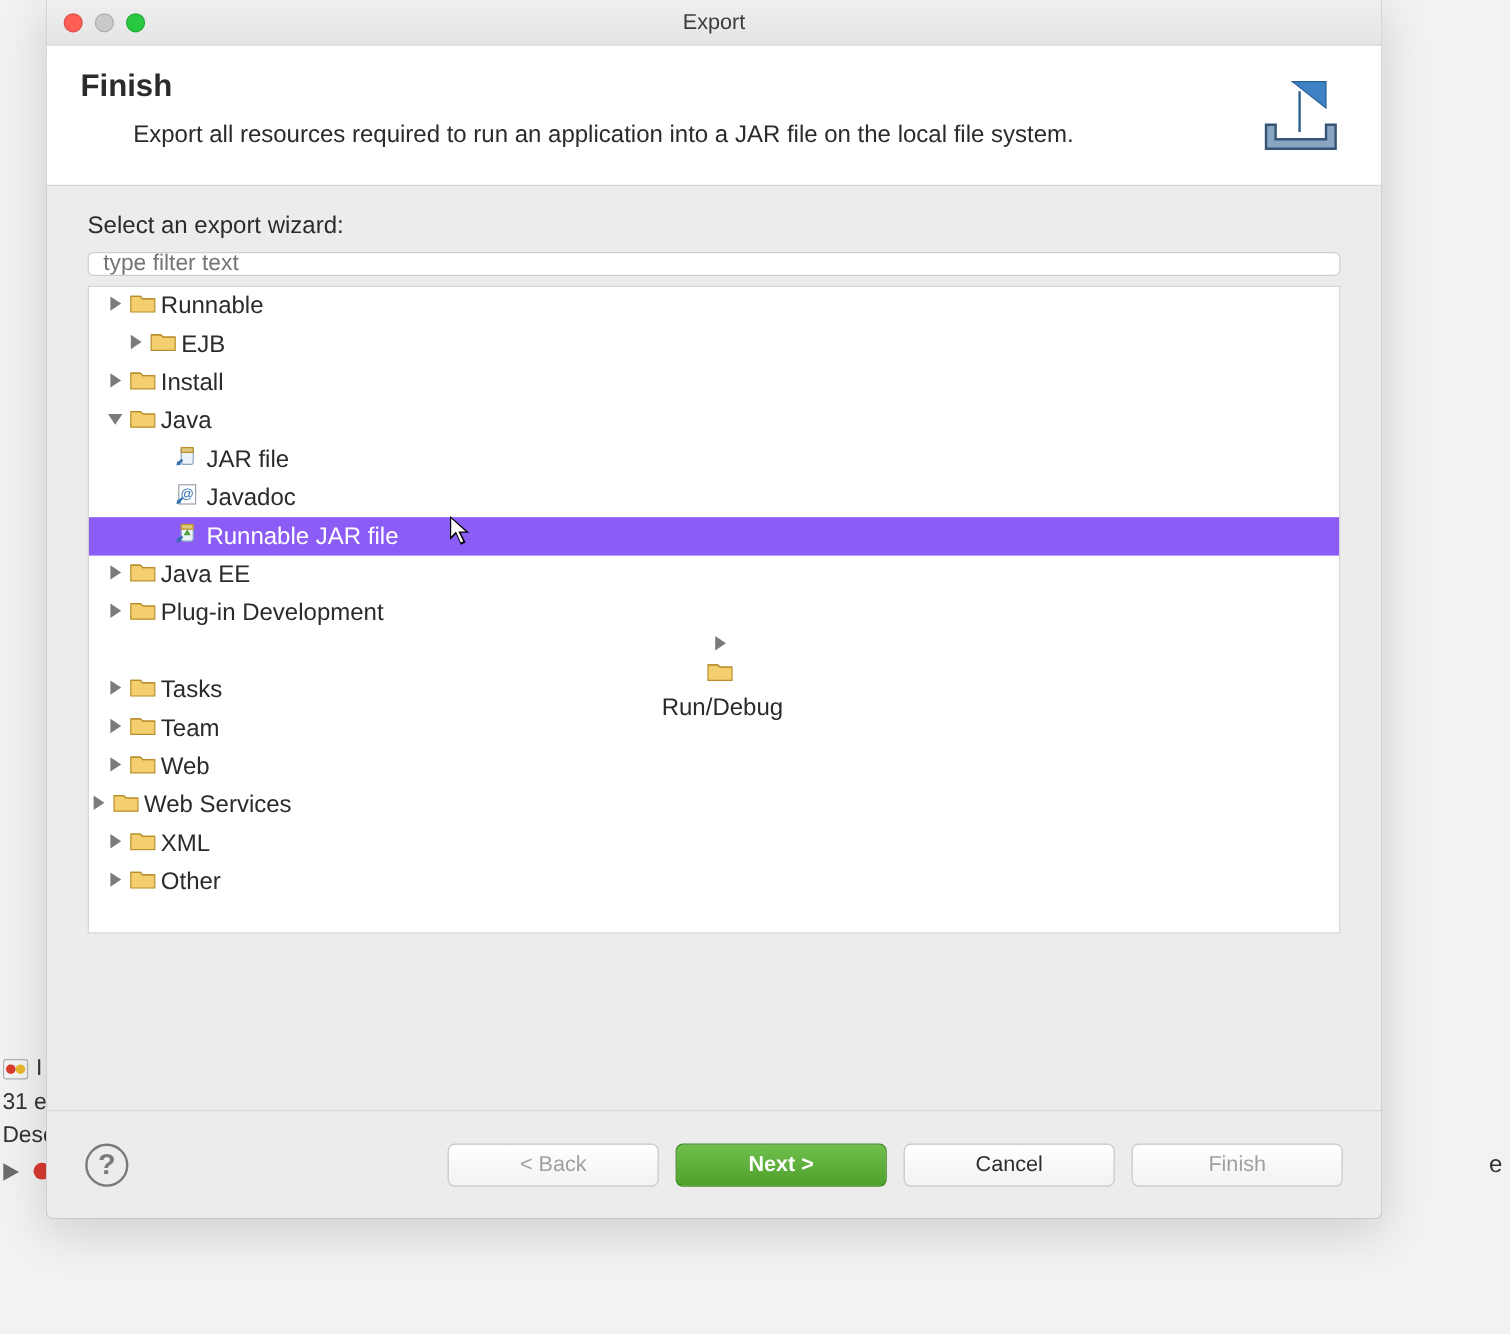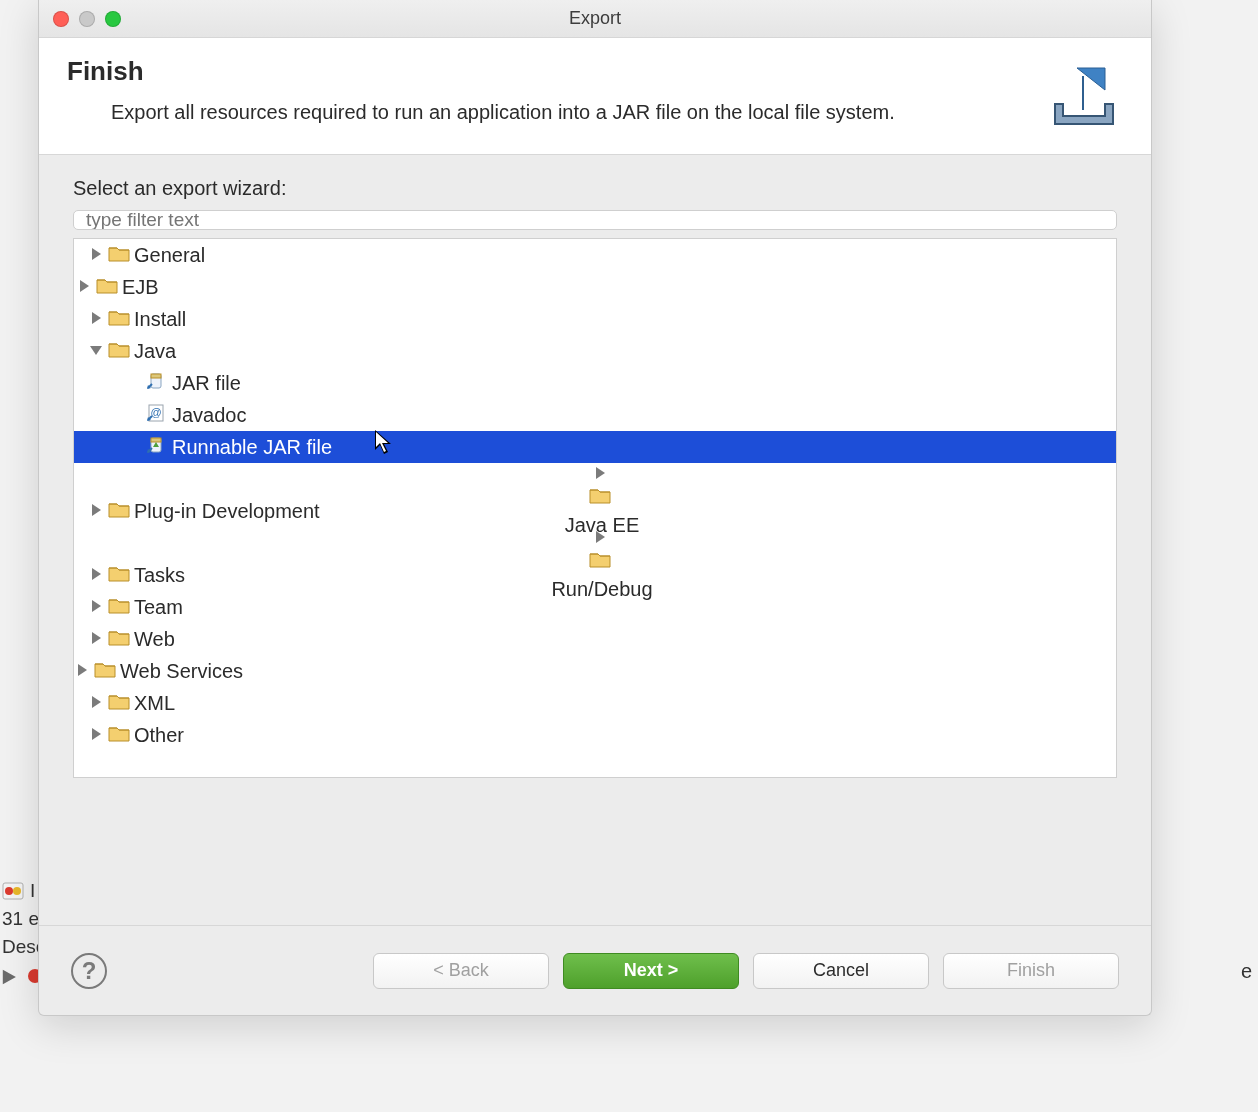--- a/index.html
+++ b/index.html
@@ -36,21 +36,21 @@
   .lbl { font-size: 20px; color: #2b2b2b; margin-bottom: 10px; }
   .filter {
     width: 100%; height: 20px; border: 1px solid #cfcfcf; border-radius: 5px;
     padding: 0 12px; font-size: 19px; color: #9a9a9a; background: #fff;
   }
   .tree {
     margin-top: 8px; flex: 1; background: #fff; border: 1px solid #cfcfcf;
     overflow: auto; font-size: 20px; color: #2b2b2b; max-height: 540px;
   }
   .row { display: flex; align-items: center; height: 32px; cursor: default; user-select: none; white-space: nowrap; }
-  .row.sel { background: #1d4ed8; color: #fff; align-items: center; }
+  .row.sel { background: #8b5cf6; color: #fff; align-items: center; }
   .disclose { width: 16px; height: 16px; margin-right: 4px; display: inline-block; }
   .tri { fill: #7b7b7b; }
   .folder-icon { width: 22px; height: 18px; margin-right: 4px; display: inline-block; }
   .item-icon { width: 20px; height: 20px; margin-right: 6px; display: inline-block; }
   .node-label { line-height: 32px; }
   
   .footer {
     height: 90px; border-top: 1px solid #d7d7d7; display: flex; align-items: center;
     padding: 0 32px; gap: 14px;
   }
@@ -125,23 +125,23 @@
     <input class="filter" type="text" placeholder="type filter text" style="">
     <div class="tree" id="tree">
         <div class="row" style="padding-left: 14px;">
           <span><svg class="disclose" viewBox="0 0 16 16">
               <polygon class="tri" points="4,2 13,8 4,14"></polygon>
             </svg></span>
           <span><svg class="folder-icon" viewBox="0 0 22 18">
               <path d="M1 4 h8 l2 2 h10 v11 h-20 z" fill="#f4cf6f" stroke="#b98f2a"></path>
               <path d="M1 4 h8 l2 2 h10" fill="none" stroke="#b98f2a"></path>
             </svg></span>
-          <span class="node-label">General</span>
-        </div>
-        <div class="row" style="padding-left: 2px;">
+          <span class="node-label">Runnable</span>
+        </div>
+        <div class="row" style="padding-left: 31px;">
           <span><svg class="disclose" viewBox="0 0 16 16">
               <polygon class="tri" points="4,2 13,8 4,14"></polygon>
             </svg></span>
           <span><svg class="folder-icon" viewBox="0 0 22 18">
               <path d="M1 4 h8 l2 2 h10 v11 h-20 z" fill="#f4cf6f" stroke="#b98f2a"></path>
               <path d="M1 4 h8 l2 2 h10" fill="none" stroke="#b98f2a"></path>
             </svg></span>
           <span class="node-label">EJB</span>
         </div>
         <div class="row" style="padding-left: 14px;">
@@ -185,21 +185,21 @@
         <div class="row sel" style="padding-left: 72px;">
           <span><svg class="item-icon" viewBox="0 0 20 20">
               <rect x="5" y="3" width="10" height="14" rx="2" fill="#eef3fb" stroke="#8aa5c1"></rect>
               <rect x="5" y="3" width="10" height="4" fill="#dcc77a" stroke="#b98f2a"></rect>
               <polygon points="10,7 13,12 7,12" fill="#4fa03a"></polygon>
               <path d="M2 17 l4 -4" stroke="#2f6fb0" stroke-width="2"></path>
               <polygon points="1,18 5,17 2,14" fill="#2f6fb0"></polygon>
             </svg></span>
           <span class="node-label">Runnable JAR file</span>
         </div>
-        <div class="row" style="padding-left: 14px; flex-direction: column;">
+        <div class="row" style="padding-left: 14px;">
           <span><svg class="disclose" viewBox="0 0 16 16">
               <polygon class="tri" points="4,2 13,8 4,14"></polygon>
             </svg></span>
           <span><svg class="folder-icon" viewBox="0 0 22 18">
               <path d="M1 4 h8 l2 2 h10 v11 h-20 z" fill="#f4cf6f" stroke="#b98f2a"></path>
               <path d="M1 4 h8 l2 2 h10" fill="none" stroke="#b98f2a"></path>
             </svg></span>
           <span class="node-label">Java EE</span>
         </div>
         <div class="row" style="padding-left: 14px;">

